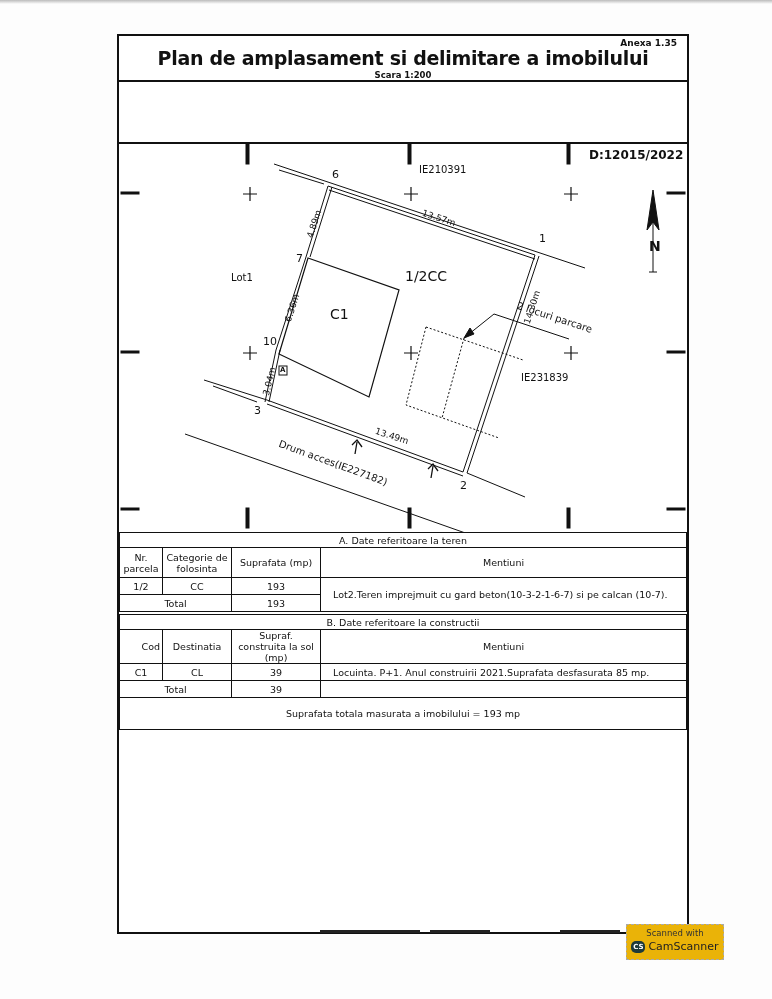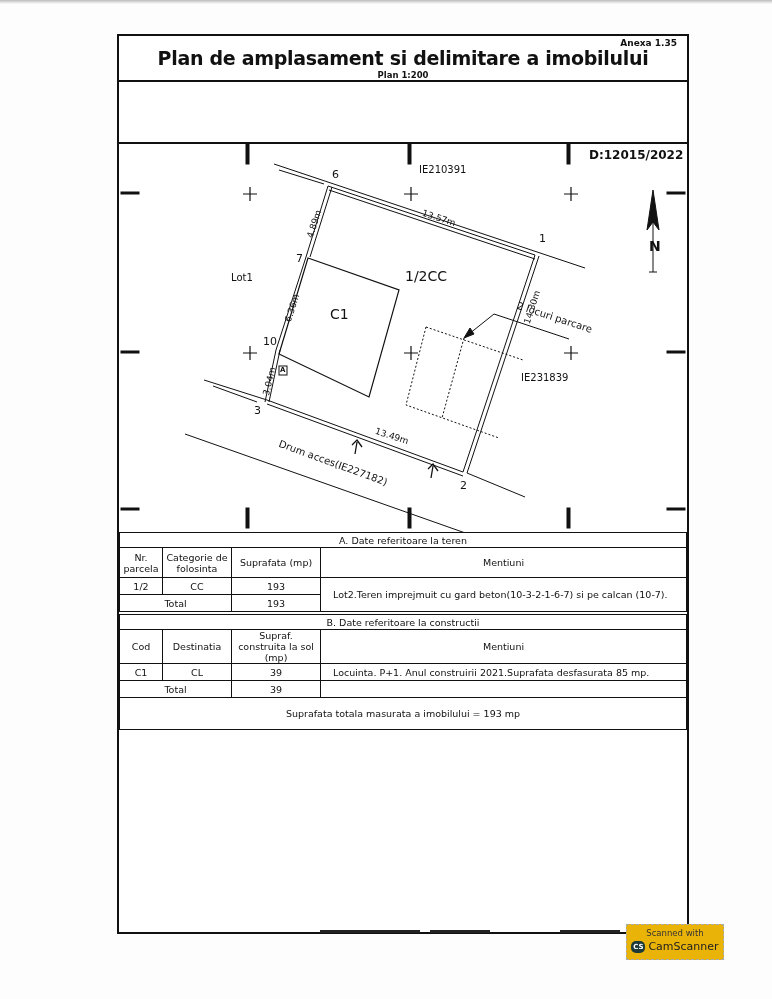--- a/index.html
+++ b/index.html
@@ -28,21 +28,21 @@
 </head>
 <body>
 
 <div class="topshadow"></div>
 
 <div class="sheet">
 
   <div class="hdr">
     <div class="anexa">Anexa 1.35</div>
     <div class="title">Plan de amplasament si delimitare a imobilului</div>
-    <div class="scara">Plan 1:200</div>
+    <div class="scara">Scara 1:200</div>
     <div class="hdrline"></div>
   </div>
 
   <div class="plan">
     <svg width="568" height="390" viewBox="0 0 568 390">
       <g stroke="#111" fill="none" stroke-width="1">
 
         <g>
           <rect x="127" y="2" width="3" height="20" fill="#111"></rect>
           <rect x="289" y="2" width="3" height="20" fill="#111"></rect>
@@ -167,21 +167,21 @@
     </tr>
   </tbody>
     </table>
 
   <table class="tbl" style="top:578px;">
     <tbody>
         <tr>
           <td class="sec" colspan="4">B. Date referitoare la constructii</td>
         </tr>
     <tr style="height:30px;">
-      <td style="width:38px;">Cod</td>
+      <td style="width:38px;text-align:right;">Cod</td>
       <td style="width:64px;">Destinatia</td>
       <td style="width:84px;">Supraf. construita la sol (mp)</td>
       <td>Mentiuni</td>
     </tr>
     <tr>
       <td>C1</td>
       <td>CL</td>
       <td>39</td>
       <td class="left">Locuinta. P+1. Anul construirii 2021.Suprafata desfasurata 85 mp.</td>
     </tr>

